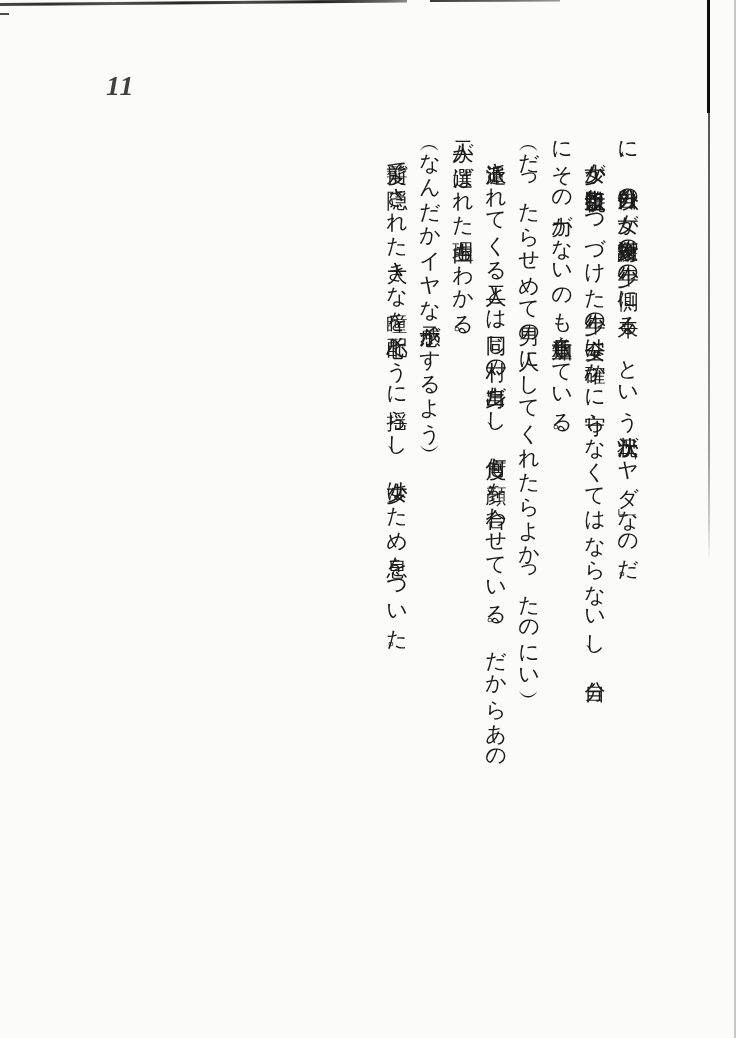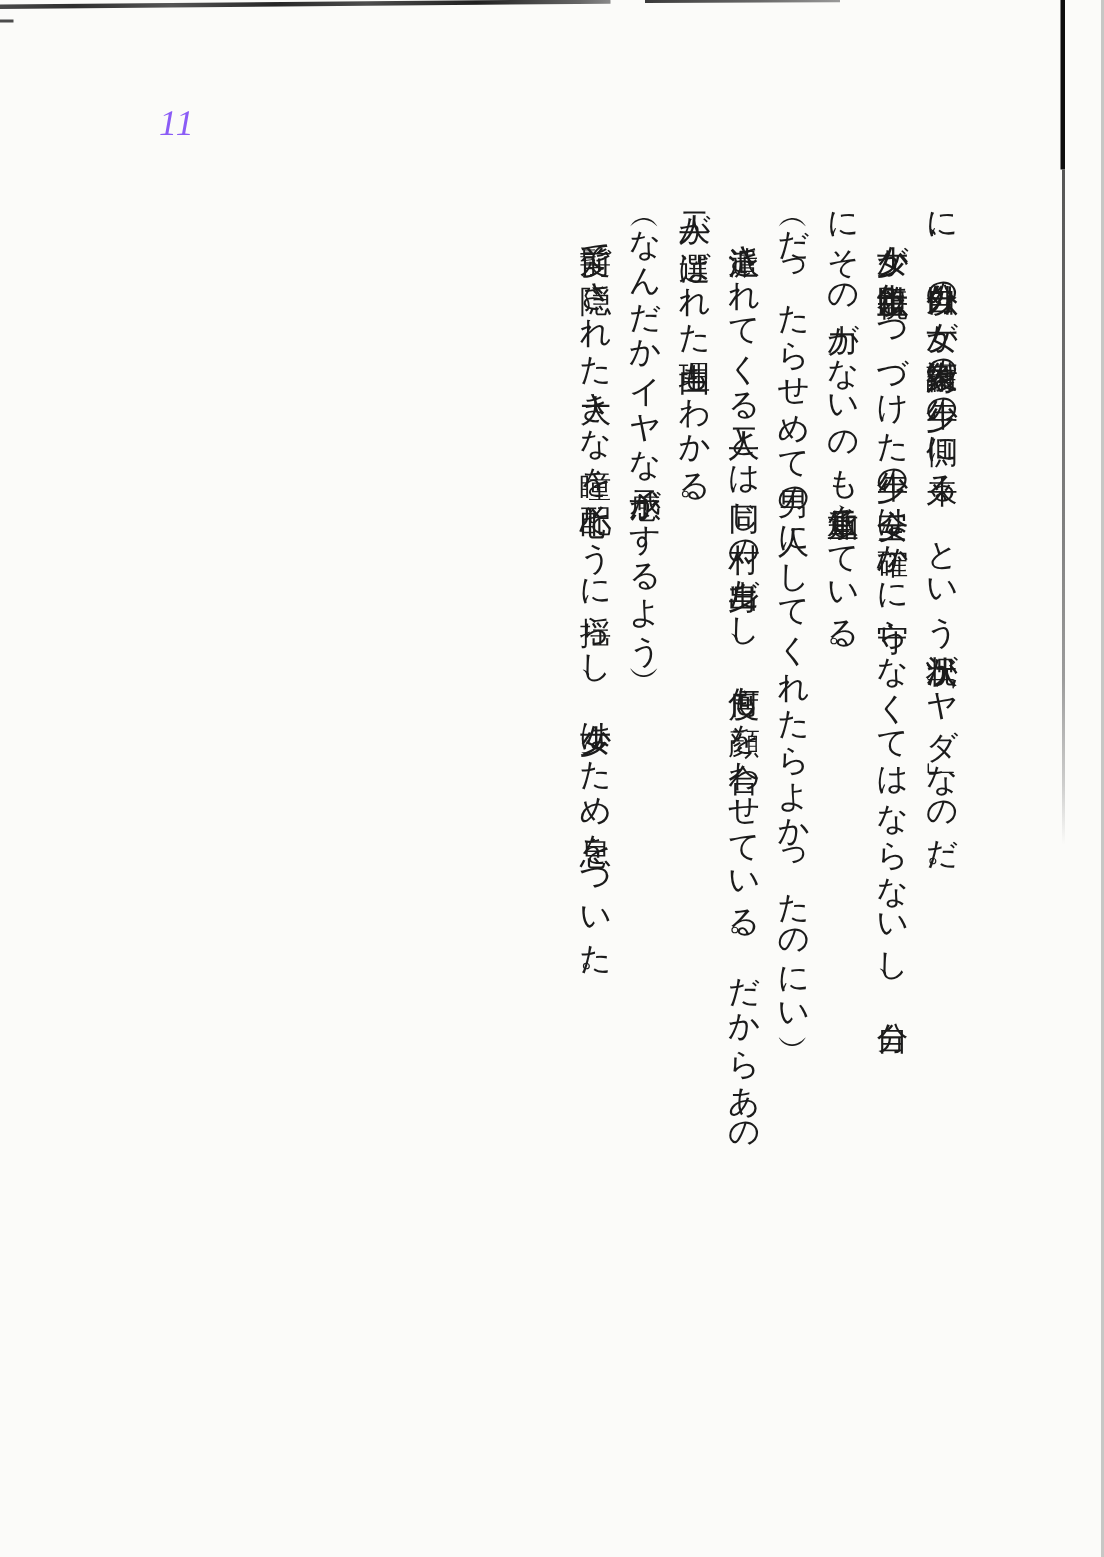--- a/index.html
+++ b/index.html
@@ -49,23 +49,24 @@
   }
   .scan-right-edge {
     position: absolute; right: 0; top: 0;
     width: 2px; height: 100%;
     background: #c7c7c5;
   }
 
   
   .page-number {
     position: absolute; left: 106px; top: 70px;
-    font-size: 24px; font-style: italic;
-    color: #8b5cf6;
+    font-size: 28px; font-style: italic;
+    color: #404040;
     letter-spacing: 1px;
+    font-weight: bold;
   }
 
   
   .text-block {
     position: absolute;
     top: 126px; right: 92px;
     height: 860px;
     writing-mode: vertical-rl;
     text-orientation: mixed;
     font-size: 21px;

